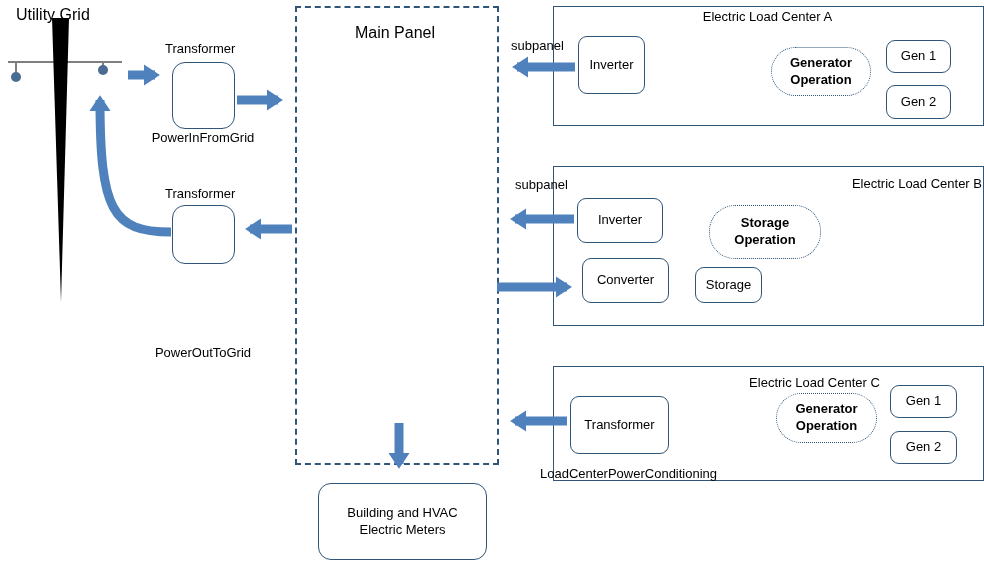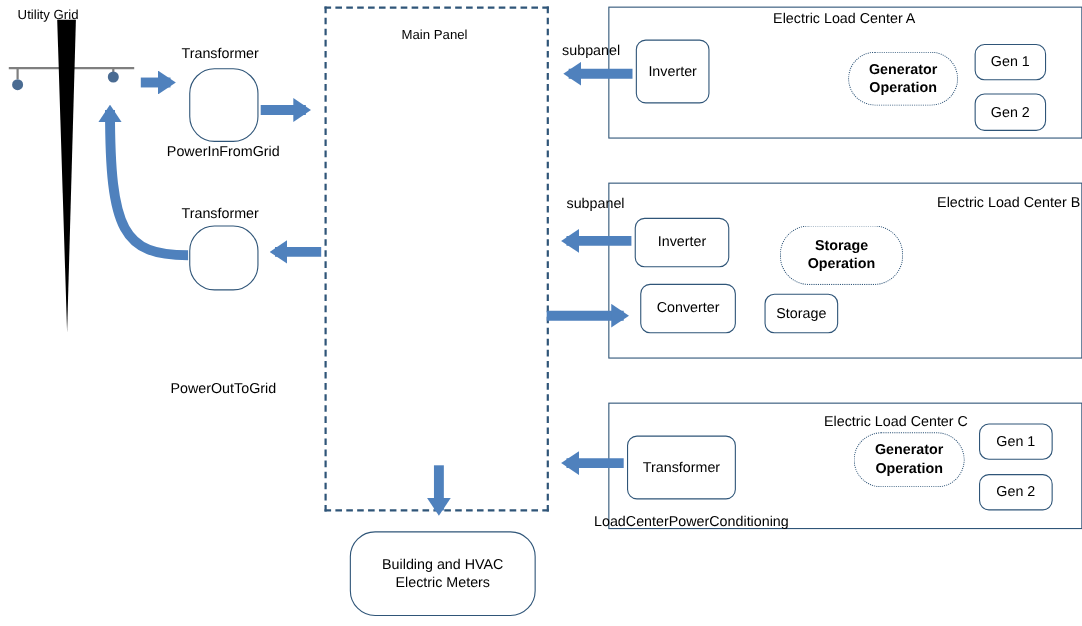--- a/index.html
+++ b/index.html
@@ -8,27 +8,27 @@
   svg.overlay{position:absolute;left:0;top:0;z-index:2;}
   .arrow{stroke:#4f81bd;}
   #ah path{fill:#4f81bd;}
 
   .container-rect{position:absolute;border:1.6px solid #2f5578;background:transparent;z-index:1;}
   .main-panel{position:absolute;border:2px dashed #2f5578;background:transparent;z-index:1;}
 
   .box{position:absolute;border:1.6px solid #2f5578;border-radius:9px;background:#fff;
        display:flex;align-items:center;justify-content:center;text-align:center;
        font-size:13px;z-index:3;line-height:1.25;}
-  .box.big-radius{border-radius:23px;}
+  .box.big-radius{border-radius:13px;}
   .dotted{position:absolute;border:1.6px dotted #2f5578;border-radius:26px;background:#fff;
        display:flex;align-items:center;justify-content:center;text-align:center;
        font-size:13px;z-index:3;line-height:1.3;padding:2px 8px;box-sizing:border-box;font-weight:bold;}
   .txt{position:absolute;font-size:13px;z-index:3;white-space:nowrap;}
   .txt.center{white-space:normal;text-align:center;}
-  .title15{font-size:12px;}
+  .title15{font-size:16px;}
 </style>
 </head>
 <body>
 
 <div class="canvas">
 
   <svg class="overlay" width="984" height="569" viewBox="0 0 984 569">
     <defs>
       <marker id="ah" viewBox="0 0 10 10" refX="7" refY="5" markerWidth="1.8" markerHeight="2.4" orient="auto" markerUnits="strokeWidth" preserveAspectRatio="none">
         <path d="M0,0 L10,5 L0,10 Z" fill="#4f81bd"></path>

